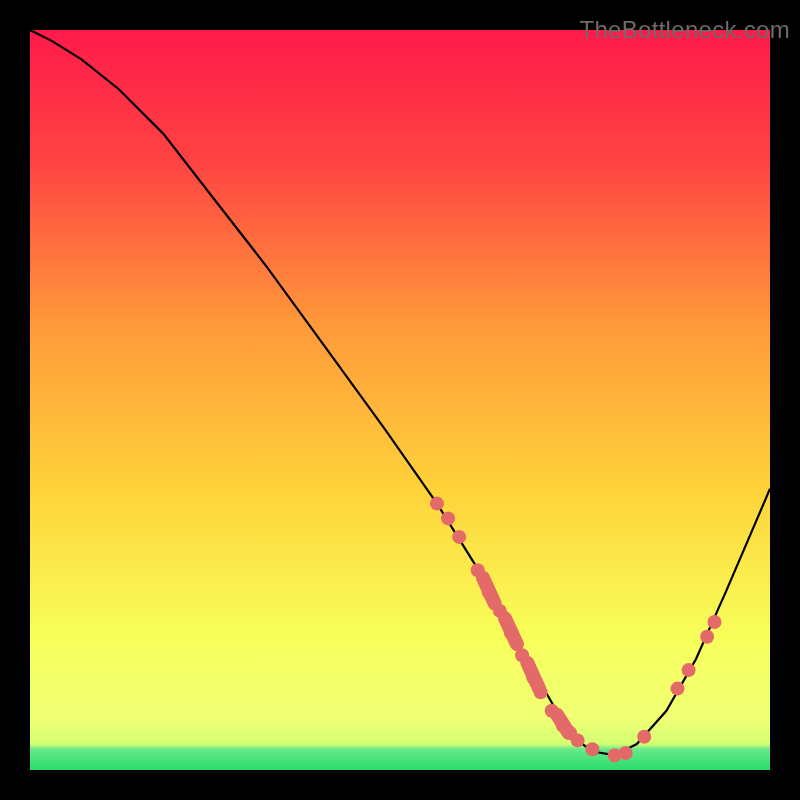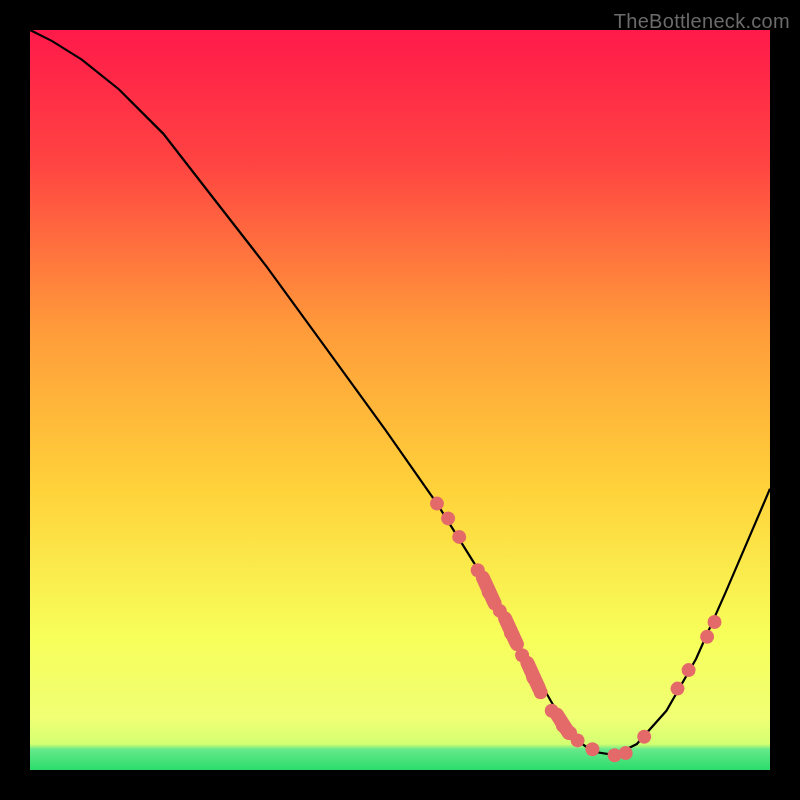--- a/index.html
+++ b/index.html
@@ -12,24 +12,24 @@
     font-family: Arial, Helvetica, sans-serif;
   }
   .stage {
     position: relative;
     width: 800px;
     height: 800px;
     background: #000000;
   }
   .watermark {
     position: absolute;
-    top: 10px;
+    top: 16px;
     right: 10px;
     color: #6b6b6b;
-    font-size: 20px;
+    font-size: 24px;
     font-weight: 500;
     letter-spacing: 0.3px;
     z-index: 20;
   }
   svg.plot {
     position: absolute;
     left: 30px;
     top: 30px;
     width: 740px;
     height: 740px;

